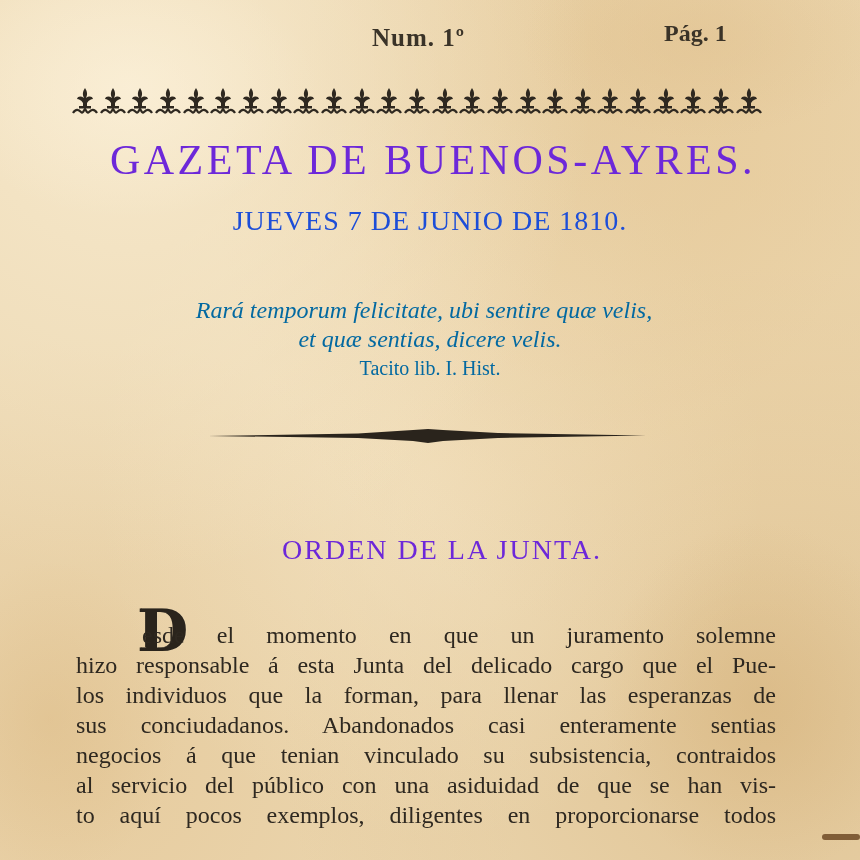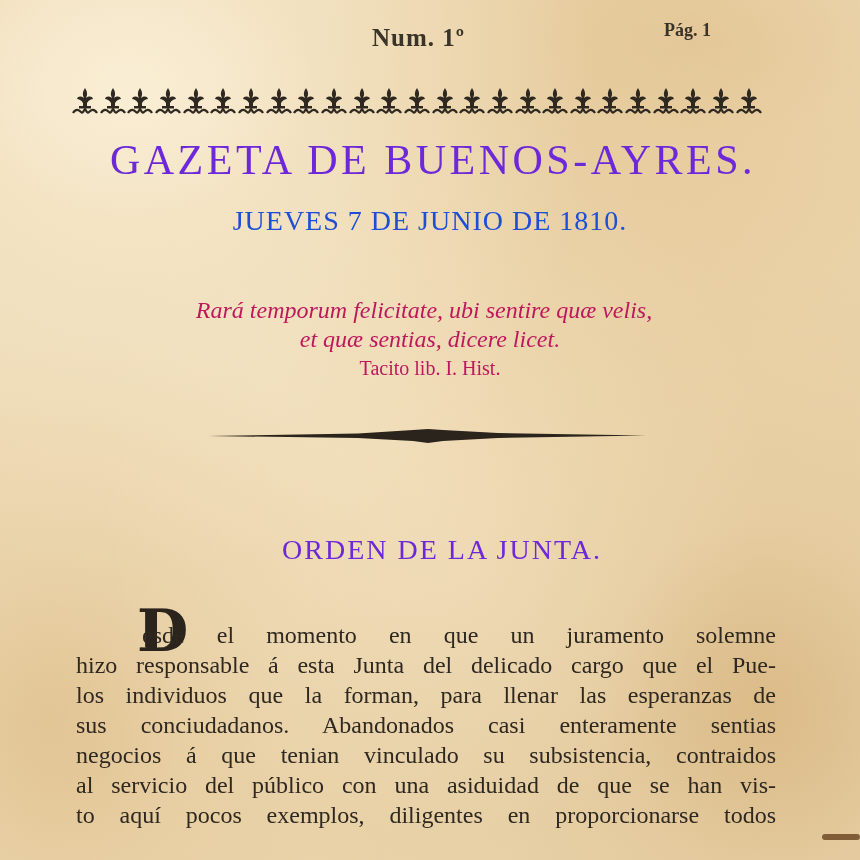--- a/index.html
+++ b/index.html
@@ -36,21 +36,21 @@
       position: absolute;
       left: 372px; top: 24px;
       font-size: 25px;
       font-weight: bold;
       letter-spacing: 1px;
       color: #3a3328;
     }
     .header-pag {
       position: absolute;
       left: 664px; top: 20px;
-      font-size: 18px;
+      font-size: 24px;
       font-weight: bold;
       color: #3a3328;
     }
     .ornament-row {
       position: absolute;
       left: 72px; top: 82px;
       width: 690px; height: 34px;
       display: flex;
       justify-content: space-between;
       align-items: flex-end;
@@ -74,21 +74,21 @@
       letter-spacing: 1px;
       color: #1d4ed8;
     }
     .epigraph {
       position: absolute;
       left: 0; width: 860px; top: 296px;
       text-align: center;
       font-style: italic;
       font-size: 24px;
       line-height: 29px;
-      color: #be185d;
+      color: #0369a1;
     }
     .epigraph .l1 { padding-right: 12px; }
     .epigraph .attr {
       font-style: normal;
       font-size: 20px;
     }
     .rule {
       position: absolute;
       left: 208px; top: 427px;
       width: 438px; height: 18px;
@@ -286,21 +286,21 @@
         <rect x="7" y="20" width="12" height="2.5" fill="#2e2820"></rect>
         <path fill="none" stroke="#2e2820" stroke-width="2.2" d="M1 27 C4 22 7 24 9 26 C11 28 12 24 13 23 C14 24 15 28 17 26 C19 24 22 22 25 27"></path>
       </svg>
     </div>
 
   <div class="title">GAZETA DE BUENOS-AYRES.</div>
   <div class="dateline">JUEVES 7 DE JUNIO DE 1810.</div>
 
   <div class="epigraph">
     <div class="l1">Rará temporum felicitate, ubi sentire quæ velis,</div>
-    <div>et quæ sentias, dicere licet.</div>
+    <div>et quæ sentias, dicere velis.</div>
     <div class="attr">Tacito lib. I. Hist.</div>
   </div>
 
   <svg class="rule" viewBox="0 0 438 18" preserveAspectRatio="none">
     <path d="M0 9 L150 6.5 L205 3 L220 2 L235 3 L290 6 L438 8.5 L290 11 L235 14 L220 16 L205 14 L150 11 Z" fill="#2a241c"></path>
   </svg>
 
   <div class="section-title">ORDEN DE LA JUNTA.</div>
 
   <div class="body-text">

